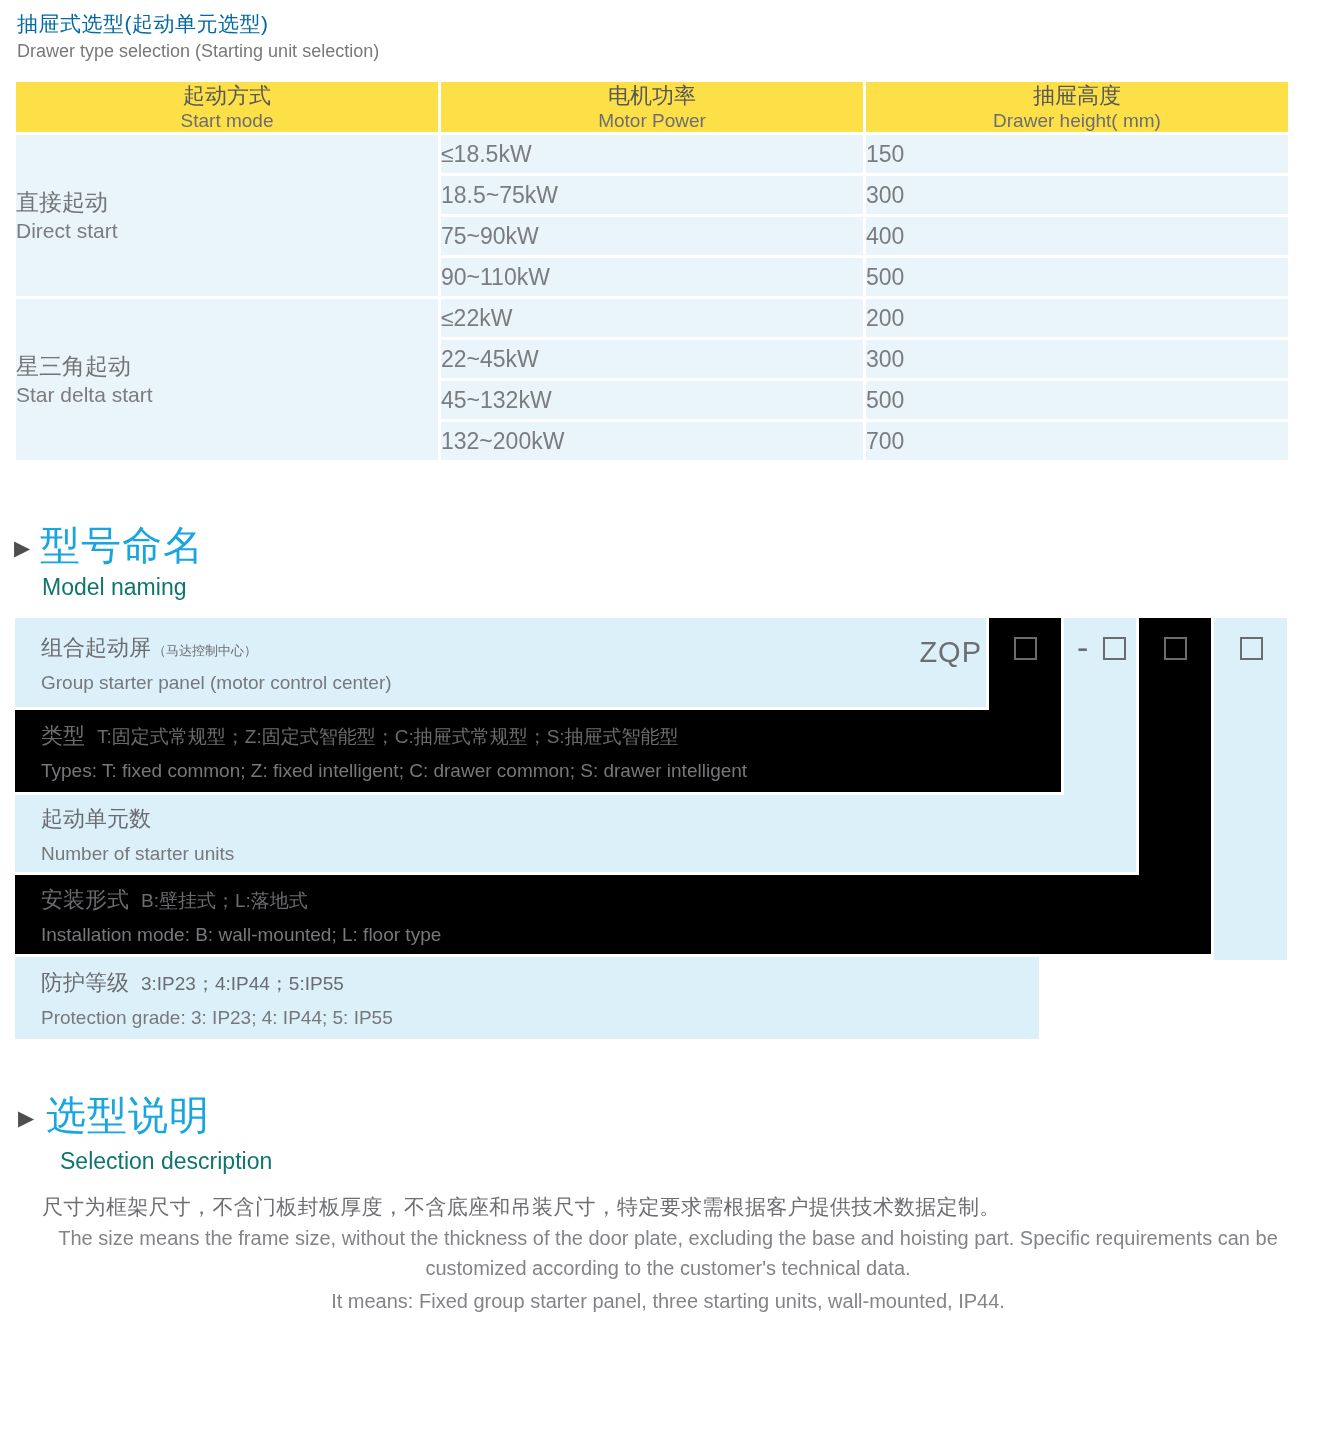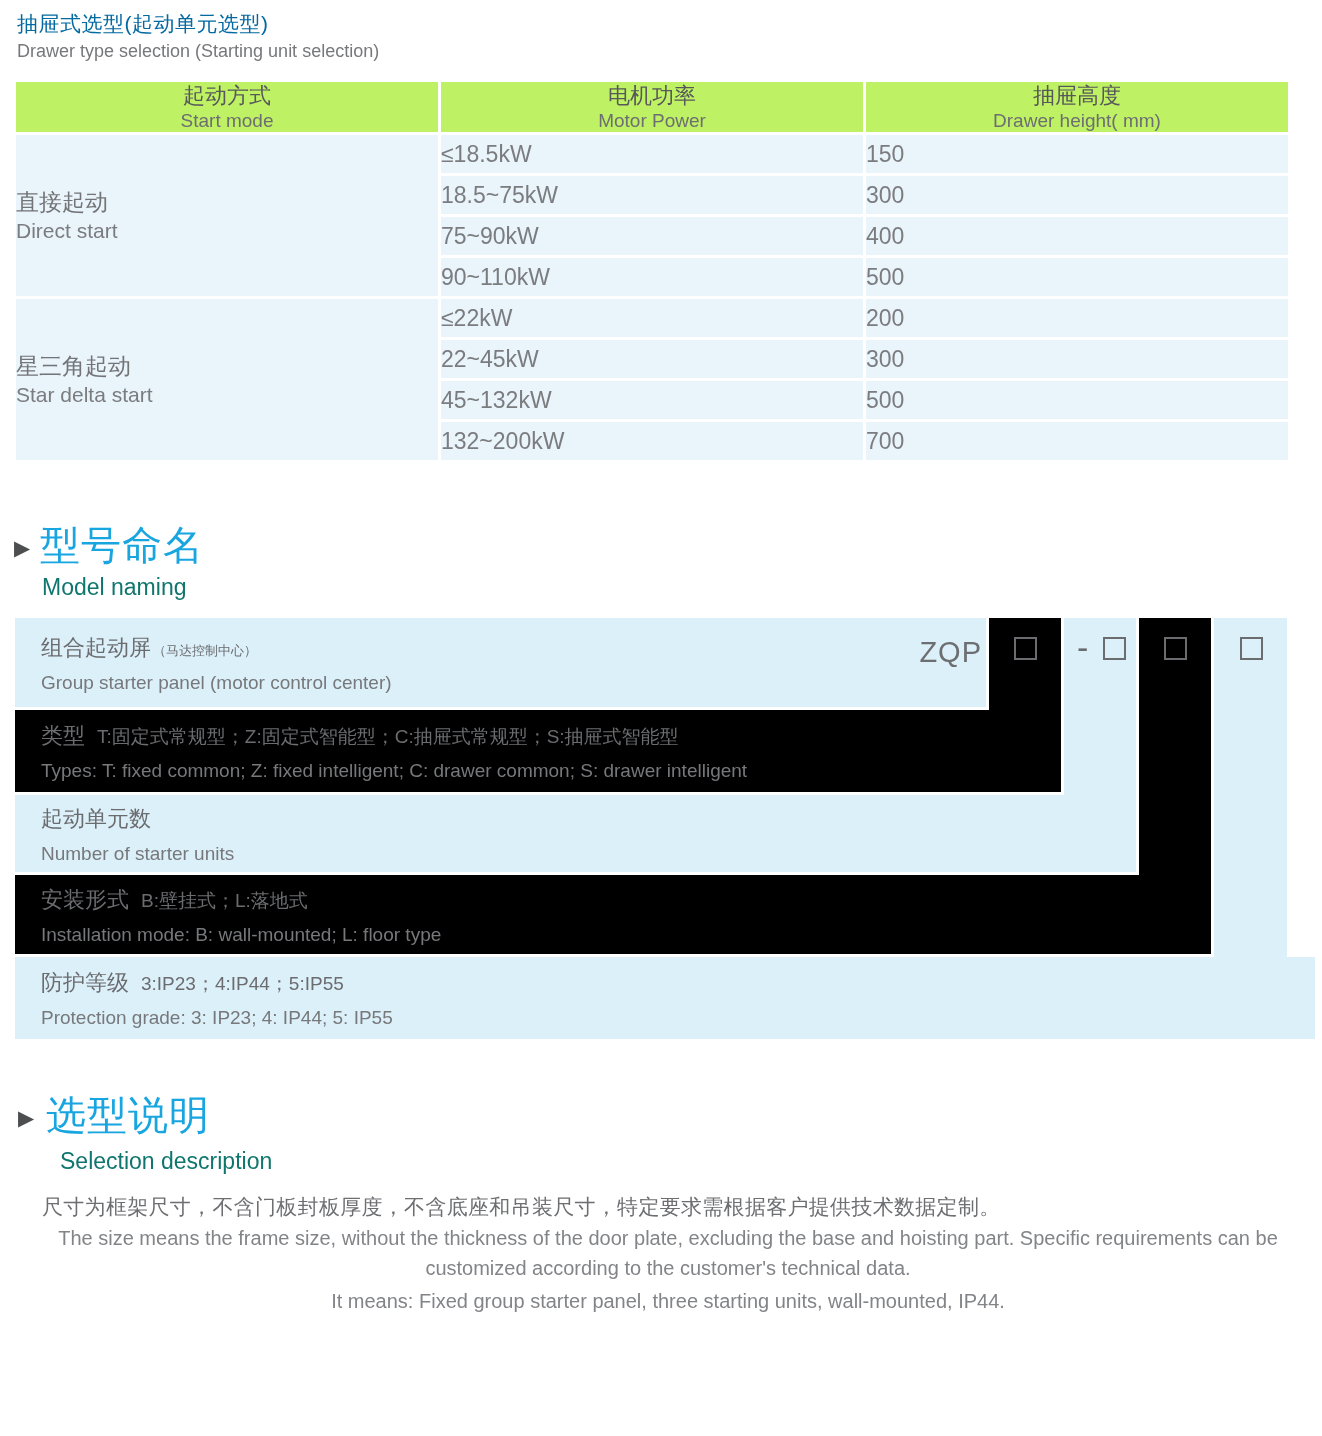--- a/index.html
+++ b/index.html
@@ -9,21 +9,21 @@
     -webkit-font-smoothing:antialiased;
   }
   
   .page-title-zh{position:absolute;left:17px;top:10px;font-size:21px;color:#0369a1;letter-spacing:.5px;}
   .page-title-en{position:absolute;left:17px;top:41px;font-size:18px;color:#77787b;}
 
   
   .tbl-wrap{position:absolute;left:13px;top:79px;}
   table.sel{border-collapse:separate;border-spacing:3px;table-layout:fixed;width:1278px;}
   table.sel th{
-    background:#bef264;height:50px;font-weight:normal;vertical-align:middle;text-align:center;padding:0;
+    background:#fde047;height:50px;font-weight:normal;vertical-align:middle;text-align:center;padding:0;
   }
   table.sel th .th-zh{font-size:22px;color:#57585a;line-height:26px;}
   table.sel th .th-en{font-size:19px;color:#6d6e71;line-height:23px;}
   table.sel td{
     background:#e9f4fb;height:38px;text-align:left;vertical-align:middle;
     font-size:23px;color:#7b7c7f;padding:0;
   }
   table.sel td.mode-cell .cell-zh{font-size:23px;color:#737477;line-height:30px;}
   table.sel td.mode-cell .cell-en{font-size:21px;color:#7b7c7f;line-height:27px;}
 
@@ -34,21 +34,21 @@
 
   
   .diagram{position:absolute;left:15px;top:618px;width:1272px;height:421px;}
   .band{position:absolute;box-sizing:border-box;}
   .bg-blue{background:#dcf0f9;}
   .bg-gray{background:#000000;}
   .row1{top:0;left:0;width:971px;height:89px;}
   .row2{top:92px;left:0;width:1046px;height:82px;}
   .row3{top:177px;left:0;width:1121px;height:77px;}
   .row4{top:257px;left:0;width:1196px;height:79px;}
-  .row5{top:339px;left:0;width:1300px;height:82px;}
+  .row5{top:339px;left:0;width:1024px;height:82px;}
   .colA{top:0;left:974px;width:72px;height:95px;}
   .colB{top:0;left:1049px;width:72px;height:180px;}
   .colC{top:0;left:1124px;width:72px;height:260px;}
   .colD{top:0;left:1199px;width:73px;height:342px;}
   .band .txt{position:absolute;left:26px;top:50%;transform:translateY(-50%);white-space:nowrap;}
   .lab-zh{font-size:22px;color:#6b6c6f;}
   .det-zh{font-size:19px;color:#6b6c6f;margin-left:12px;}
   .row1 .det-zh{font-size:13px;margin-left:2px;}
   .lab-en{font-size:19px;color:#77787b;margin-top:9px;}
   .prefix{position:absolute;right:4px;top:18px;font-size:29px;color:#6d6e71;letter-spacing:1px;}

